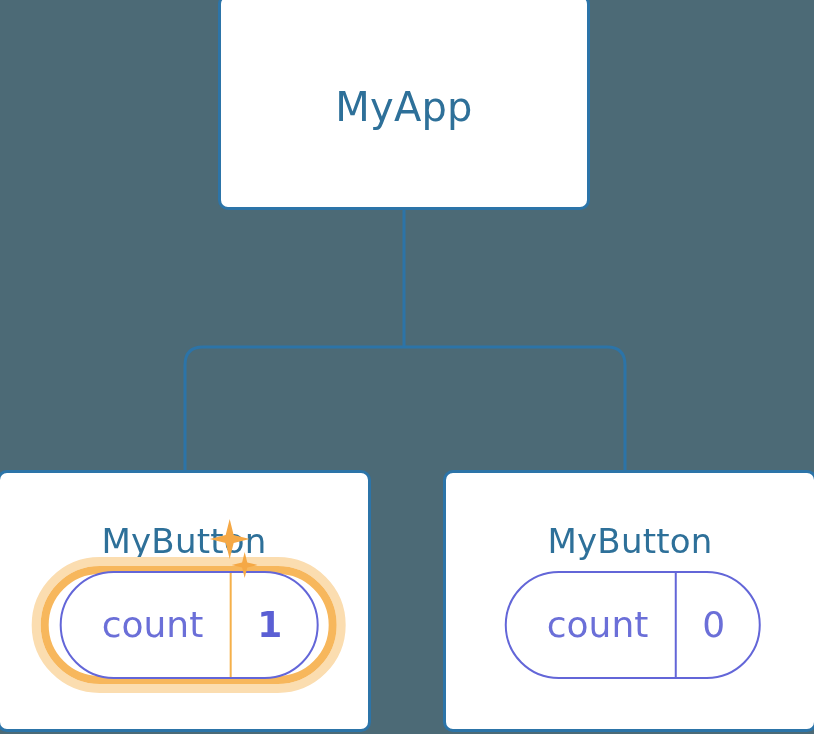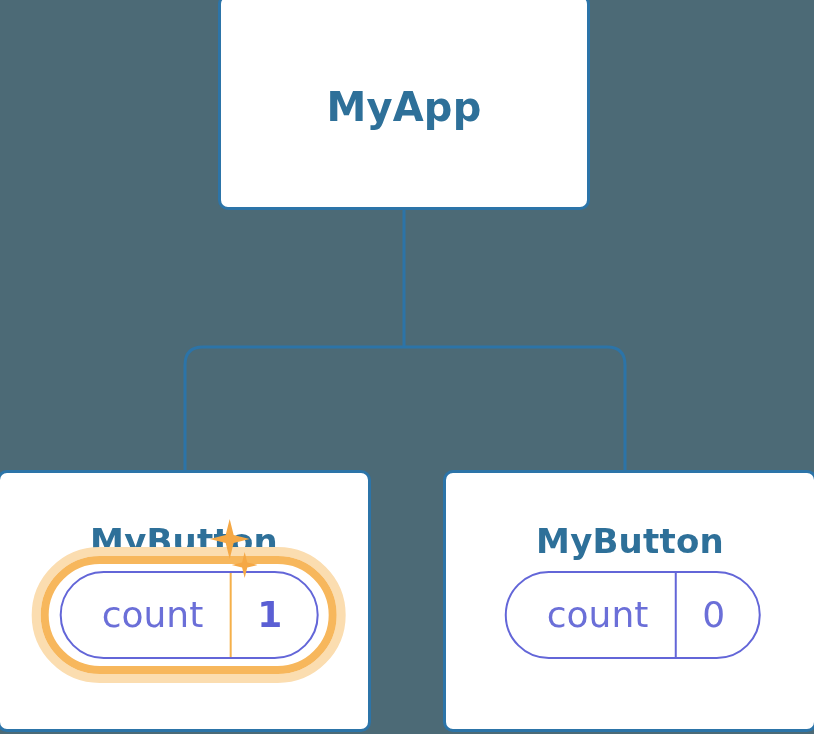--- a/index.html
+++ b/index.html
@@ -57,21 +57,21 @@
     width: 374px;
     height: 262px;
   }
 
   .node-title {
     position: absolute;
     left: 0;
     right: 0;
     text-align: center;
     color: #2E7099;
-    font-weight: 700;
+    font-weight: 400;
     letter-spacing: 0.2px;
     white-space: nowrap;
   }
   .node-root .node-title {
     top: 88px;
     font-size: 40px;
     line-height: 44px;
   }
   .node-child-left .node-title,
   .node-child-right .node-title {
@@ -93,21 +93,21 @@
   .node-child-left .pill-wrap { left: 189px; }
   .node-child-right .pill-wrap { left: 187px; }
 
   .pill {
     position: relative;
     display: flex;
     align-items: stretch;
     border: 2px solid #6366D8;
     border-radius: 999px;
     background: #FFFFFF;
-    height: 88px;
+    height: 108px;
     box-sizing: border-box;
     z-index: 2;
   }
   .pill-key, .pill-val {
     display: flex;
     align-items: center;
     justify-content: center;
     color: #6B6FD8;
     font-size: 36px;
     line-height: 1;

